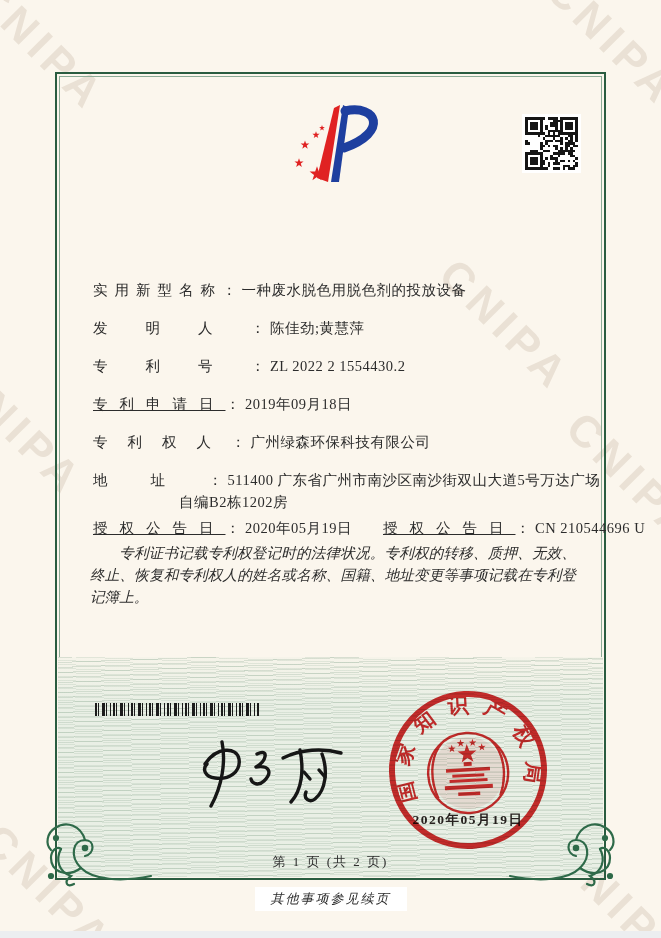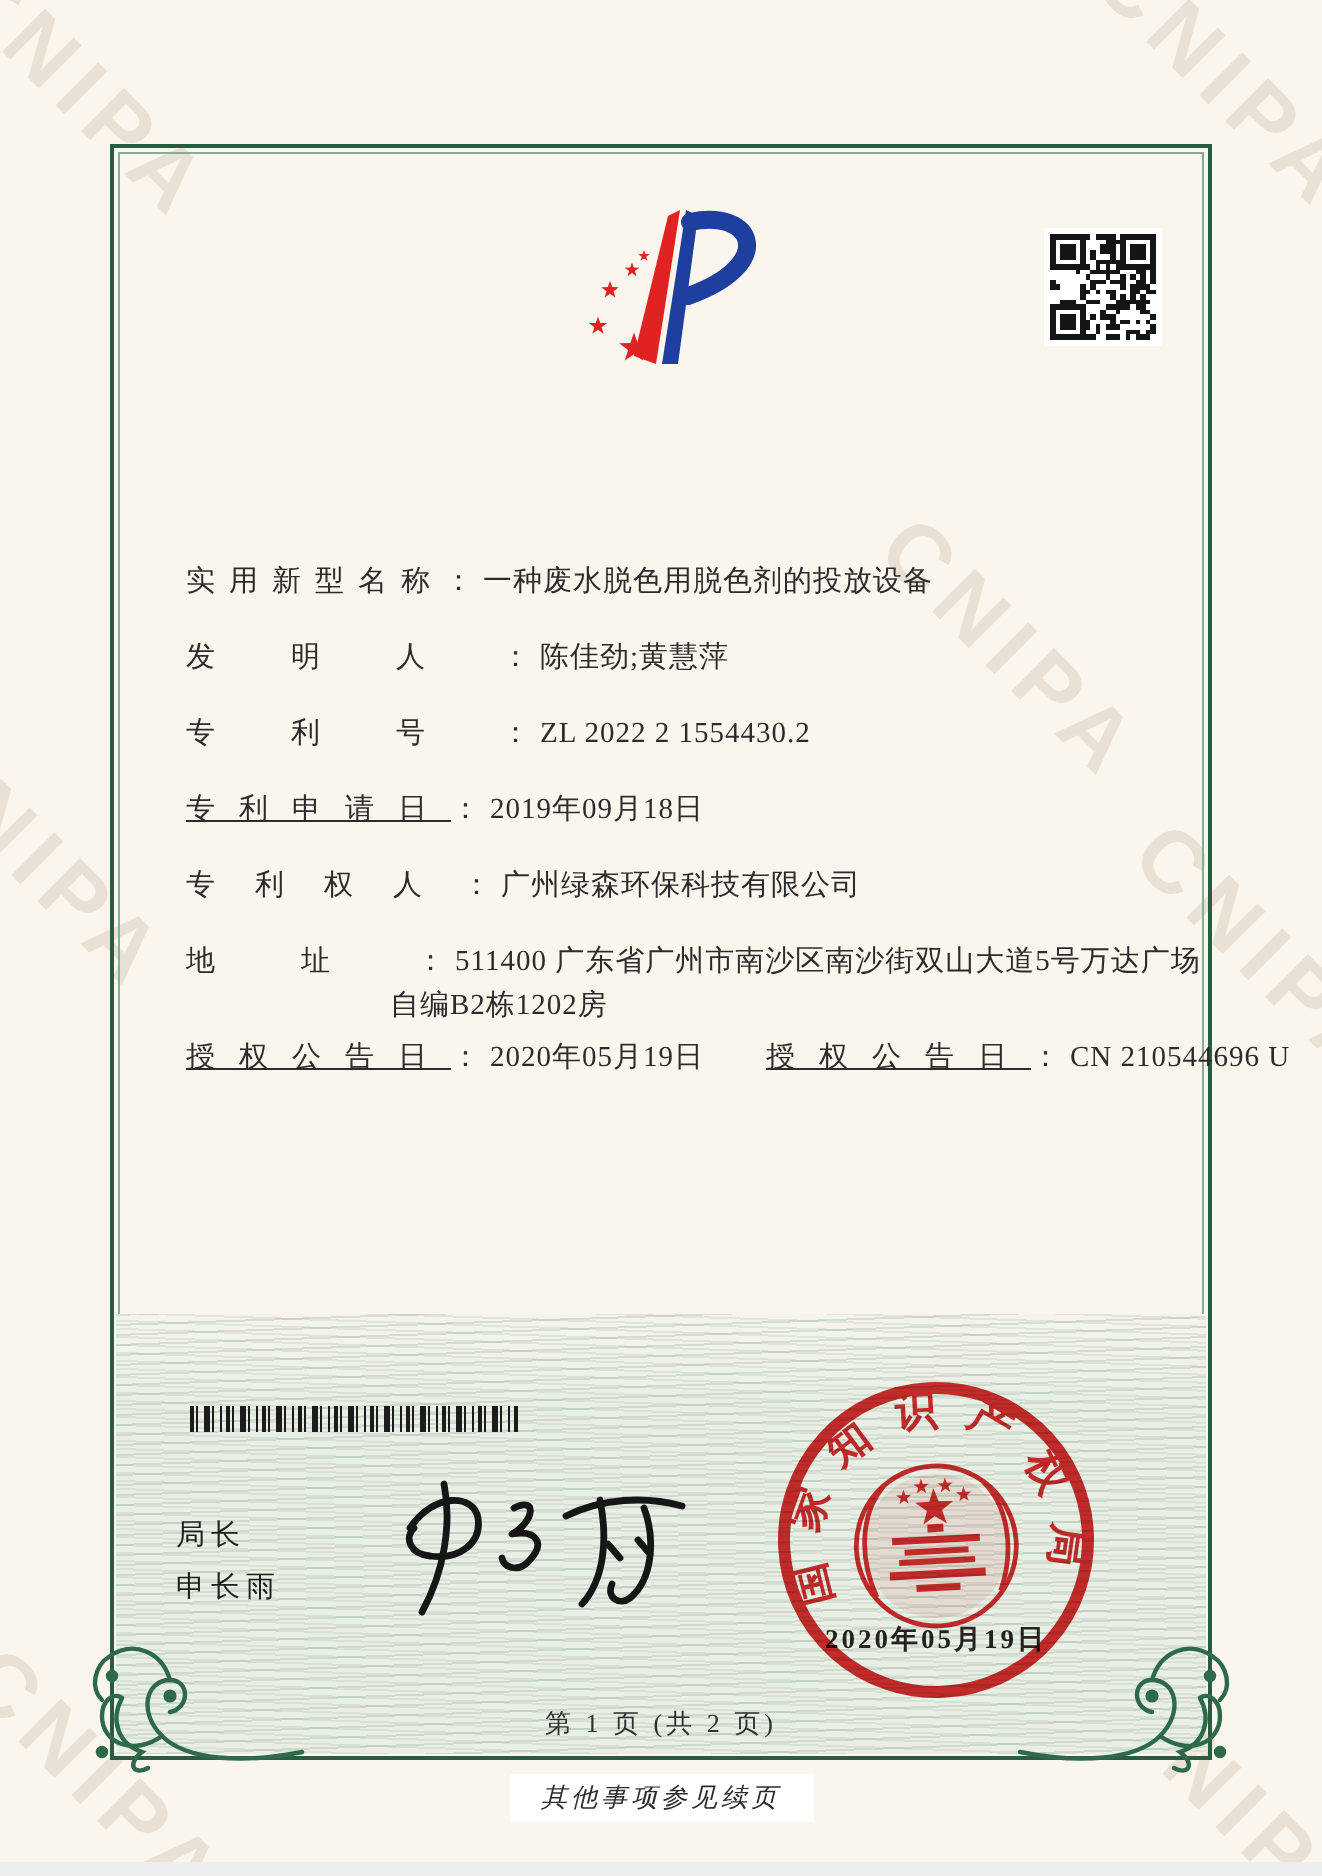--- a/index.html
+++ b/index.html
@@ -38,21 +38,21 @@
   .frow{position:absolute;left:36px;font-size:14.5px;white-space:nowrap;color:#2c2c2c;
         display:flex;align-items:baseline;}
   .flabel{display:inline-block;}
   .ls6{letter-spacing:7px;}
   .ls5{letter-spacing:12px;text-decoration:underline;}
   .ls4{letter-spacing:20px;}
   .ls3{letter-spacing:38px;}
   .ls2{letter-spacing:43px;}
   .colon{margin-right:5px;}
   .fvalue{letter-spacing:0.5px;}
-  .addr2{position:absolute;left:138px;font-size:14.5px;letter-spacing:0.5px;color:#2c2c2c;}
+  .addr2{position:absolute;left:122px;font-size:14.5px;letter-spacing:0.5px;color:#2c2c2c;}
   .pair2{position:absolute;left:290px;top:0;display:flex;align-items:baseline;}
 
   .legal{position:absolute;left:33px;width:486px;top:468px;font-size:14.6px;line-height:22px;
          color:#2d2d2d;text-align:justify;font-style:italic;}
   .legal p{margin:0;text-indent:2em;}
 
   .barcode{left:38px;top:629px;width:164px;height:13px;
     background:repeating-linear-gradient(90deg,
       #1c1c1c 0 2px, transparent 2px 3px, #1c1c1c 3px 4px, transparent 4px 7px,
       #1c1c1c 7px 10px, transparent 10px 11px, #1c1c1c 11px 12px, transparent 12px 15px,
@@ -382,28 +382,25 @@
         <span class="colon">：</span>
       <span class="fvalue">2020年05月19日</span>
       <span class="pair2">
         <span class="flabel ls5">授权公告日</span>
           <span class="colon">：</span>
         <span class="fvalue">CN 210544696 U</span>
       </span>
     </div>
 
     <div class="legal">
+      <p>专利证书记载专利权登记时的法律状况。专利权的转移、质押、无效、终止、恢复和专利权人的姓名或名称、国籍、地址变更等事项记载在专利登记簿上。</p>
     </div>
 
     <div class="abs barcode"></div>
 
-    <div class="abs issuer">
-      <div>局长</div>
-      <div>申长雨</div>
-    </div>
 
     <svg class="abs sig" width="160" height="78" viewBox="0 0 160 78">
       <g stroke="#161616" stroke-width="3.4" fill="none" stroke-linecap="round" stroke-linejoin="round">
         <path d="M16,28 C28,10 48,11 50,23 C52,36 40,44 26,42 C16,41 13,33 18,28"></path>
         <path d="M33,6 C37,26 33,50 22,70"></path>
         <path d="M68,18 C80,12 78,25 67,31 C80,29 84,36 75,45 C70,50 63,48 62,43"></path>
         <path d="M94,22 C112,13 134,12 152,17"></path>
         <path d="M111,14 C115,34 113,54 102,66"></path>
         <path d="M133,18 C139,34 137,54 126,63 C121,67 114,63 117,56"></path>
         <path d="M115,36 l6,7 M130,34 l6,7"></path>

